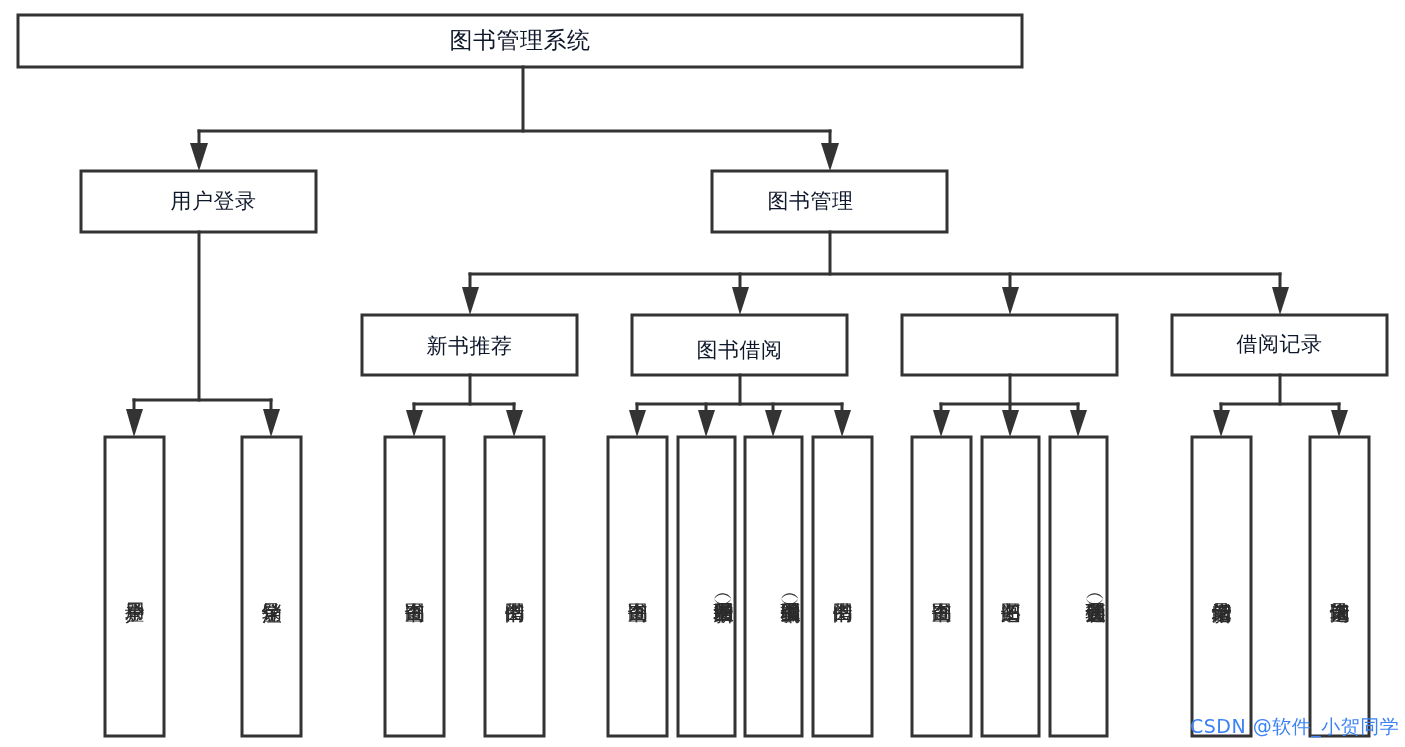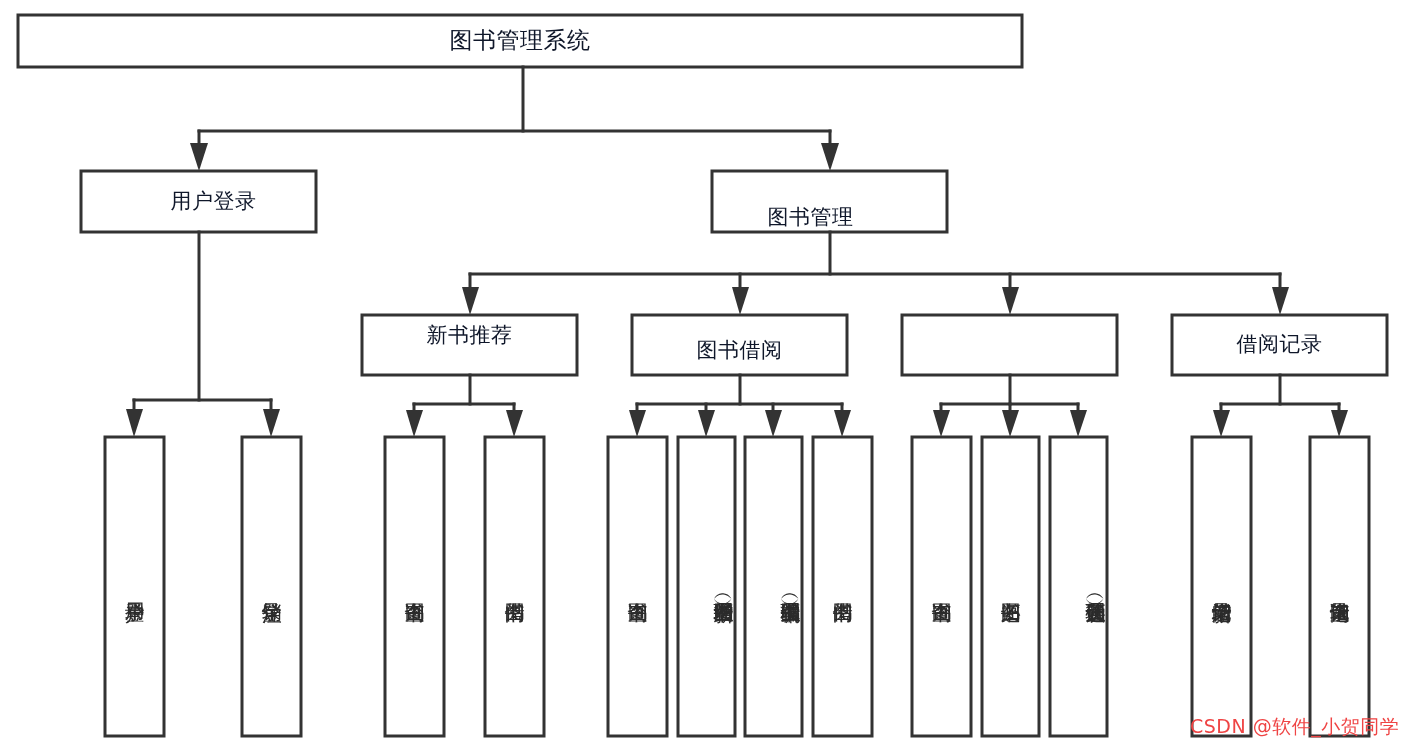--- a/index.html
+++ b/index.html
@@ -64,21 +64,21 @@
     writing-mode: vertical-rl;
     text-orientation: upright;
     white-space: nowrap;
     pointer-events: none;
   }
   .watermark {
     position: absolute;
     left: 1190px;
     top: 714px;
     font-size: 19px;
-    color: #ef4444;
+    color: #3b82f6;
     letter-spacing: 0.5px;
     white-space: nowrap;
     pointer-events: none;
   }
 </style>
 </head>
 <body>
 
 <div id="diagram-root">
 
@@ -168,23 +168,23 @@
     <path class="connector" d="M 1221 404 L 1339 404"></path>
     <path class="connector" d="M 1221 404 L 1221 414"></path>
     <path class="connector" d="M 1339 404 L 1339 414"></path>
     <polygon class="arrow-head" points="1221,437 1213,410 1230,410"></polygon>
     <polygon class="arrow-head" points="1339,437 1331,410 1348,410"></polygon>
   </svg>
 
   <div class="node-label-h" style="left:18px; top:15px; width:1004px; height:52px; font-size:23px;">图书管理系统</div>
 
   <div class="node-label-h" style="left:81px; top:171px; width:265px; height:61px;">用户登录</div>
-  <div class="node-label-h" style="left:712px; top:171px; width:197px; height:61px;margin-top:16px;">图书管理</div>
-
-  <div class="node-label-h" style="left:362px; top:306px; width:215px; height:60px;">新书推荐</div>
+  <div class="node-label-h" style="left:712px; top:171px; width:197px; height:61px;">图书管理</div>
+
+  <div class="node-label-h" style="left:362px; top:317px; width:215px; height:60px;">新书推荐</div>
   <div class="node-label-h" style="left:632px; top:315px; width:215px; height:72px;">图书借阅</div>
   <div class="node-label-h" style="left:1172px; top:315px; width:215px; height:60px;">借阅记录</div>
 
   <div class="node-label-v" style="left:105px; top:437px; width:59px; height:299px;">用户登录</div>
   <div class="node-label-v" style="left:242px; top:437px; width:59px; height:299px;">注销登录</div>
 
   <div class="node-label-v" style="left:385px; top:437px; width:59px; height:299px;">查询图书</div>
   <div class="node-label-v" style="left:485px; top:437px; width:59px; height:299px;">借阅图书</div>
 
   <div class="node-label-v" style="left:608px; top:437px; width:59px; height:299px;">查询图书</div>

